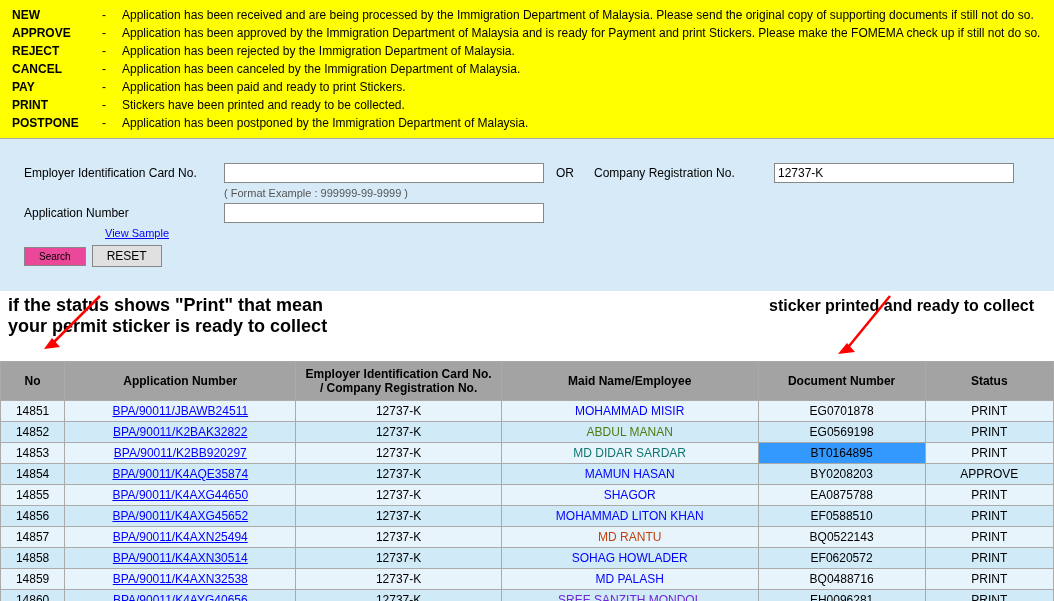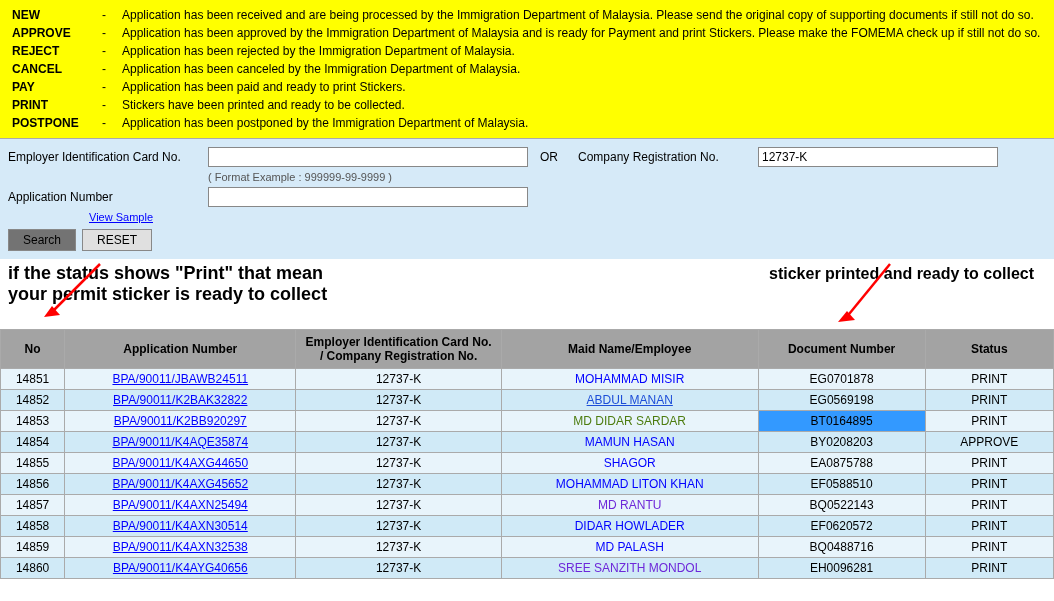--- a/index.html
+++ b/index.html
@@ -10,34 +10,34 @@
       padding: 6px 8px;
     }
     .yellow-section table { border-collapse: collapse; width: 100%; }
     .yellow-section td { padding: 2px 4px; vertical-align: top; font-size: 12px; }
     .status-label { font-weight: bold; color: #000; white-space: nowrap; }
     .status-dash { color: #000; padding: 0 6px; }
     .status-desc { color: #000; }
 
     .search-section {
       background: #d6eaf8;
-      padding: 8px;
+      padding: 24px;
       border-top: 1px solid #aaa;
     }
     .search-row { display: flex; align-items: center; margin-bottom: 4px; }
     .search-label { width: 200px; font-size: 12px; color: #000; }
     .search-input { width: 320px; border: 1px solid #888; height: 20px; font-size: 12px; padding: 1px 3px; }
     .or-text { margin: 0 12px; font-weight: normal; font-size: 12px; }
     .company-label { width: 180px; font-size: 12px; margin-left: 8px; }
     .company-input { width: 240px; border: 1px solid #888; height: 20px; font-size: 12px; padding: 1px 3px; }
     .format-hint { font-size: 11px; color: #555; margin-left: 200px; }
     .view-sample { font-size: 11px; color: blue; text-decoration: underline; cursor: pointer; margin-left: 200px; }
 
     .button-row { display: flex; align-items: center; gap: 6px; margin-top: 6px; }
-    .btn-search { background: #737373; border: 1px solid #888; padding: 3px 14px; font-size: 12px; cursor: pointer; }
+    .btn-search { background: #ec4899; border: 1px solid #888; padding: 3px 14px; font-size: 10px; cursor: pointer; }
     .btn-reset { background: #e0e0e0; border: 1px solid #888; padding: 3px 14px; font-size: 12px; cursor: pointer; }
 
     .annotation-section {
       padding: 6px 8px;
       position: relative;
     }
     .annotation-left {
       font-size: 18px;
       font-weight: bold;
       font-family: 'Comic Sans MS', cursive, sans-serif;
@@ -181,29 +181,29 @@
     <td><a class="app-num-link" href="#">BPA/90011/JBAWB24511</a></td>
     <td>12737-K</td>
     <td class="maid-name" style="color:blue;">MOHAMMAD MISIR</td>
     <td class="">EG0701878</td>
     <td>PRINT</td>
   </tr>
         <tr>
     <td>14852</td>
     <td><a class="app-num-link" href="#">BPA/90011/K2BAK32822</a></td>
     <td>12737-K</td>
-    <td class="maid-name" style="color:#1d4ed8;text-decoration:underline;">ABDUL MANAN</td>
+    <td class="maid-name" style="color:#4d7c0f;">ABDUL MANAN</td>
     <td class="">EG0569198</td>
     <td>PRINT</td>
   </tr>
         <tr>
     <td>14853</td>
     <td><a class="app-num-link" href="#">BPA/90011/K2BB920297</a></td>
     <td>12737-K</td>
-    <td class="maid-name" style="color:#4d7c0f;">MD DIDAR SARDAR</td>
+    <td class="maid-name" style="color:#0f766e;">MD DIDAR SARDAR</td>
     <td class="doc-highlighted">BT0164895</td>
     <td>PRINT</td>
   </tr>
         <tr>
     <td>14854</td>
     <td><a class="app-num-link" href="#">BPA/90011/K4AQE35874</a></td>
     <td>12737-K</td>
     <td class="maid-name" style="color:blue;">MAMUN HASAN</td>
     <td class="">BY0208203</td>
     <td>APPROVE</td>
@@ -221,29 +221,29 @@
     <td><a class="app-num-link" href="#">BPA/90011/K4AXG45652</a></td>
     <td>12737-K</td>
     <td class="maid-name" style="color:blue;">MOHAMMAD LITON KHAN</td>
     <td class="">EF0588510</td>
     <td>PRINT</td>
   </tr>
         <tr>
     <td>14857</td>
     <td><a class="app-num-link" href="#">BPA/90011/K4AXN25494</a></td>
     <td>12737-K</td>
-    <td class="maid-name" style="color:#6d28d9;">MD RANTU</td>
+    <td class="maid-name" style="color:#c2410c;">MD RANTU</td>
     <td class="">BQ0522143</td>
     <td>PRINT</td>
   </tr>
         <tr>
     <td>14858</td>
     <td><a class="app-num-link" href="#">BPA/90011/K4AXN30514</a></td>
     <td>12737-K</td>
-    <td class="maid-name" style="color:blue;">DIDAR HOWLADER</td>
+    <td class="maid-name" style="color:blue;">SOHAG HOWLADER</td>
     <td class="">EF0620572</td>
     <td>PRINT</td>
   </tr>
         <tr>
     <td>14859</td>
     <td><a class="app-num-link" href="#">BPA/90011/K4AXN32538</a></td>
     <td>12737-K</td>
     <td class="maid-name" style="color:blue;">MD PALASH</td>
     <td class="">BQ0488716</td>
     <td>PRINT</td>

